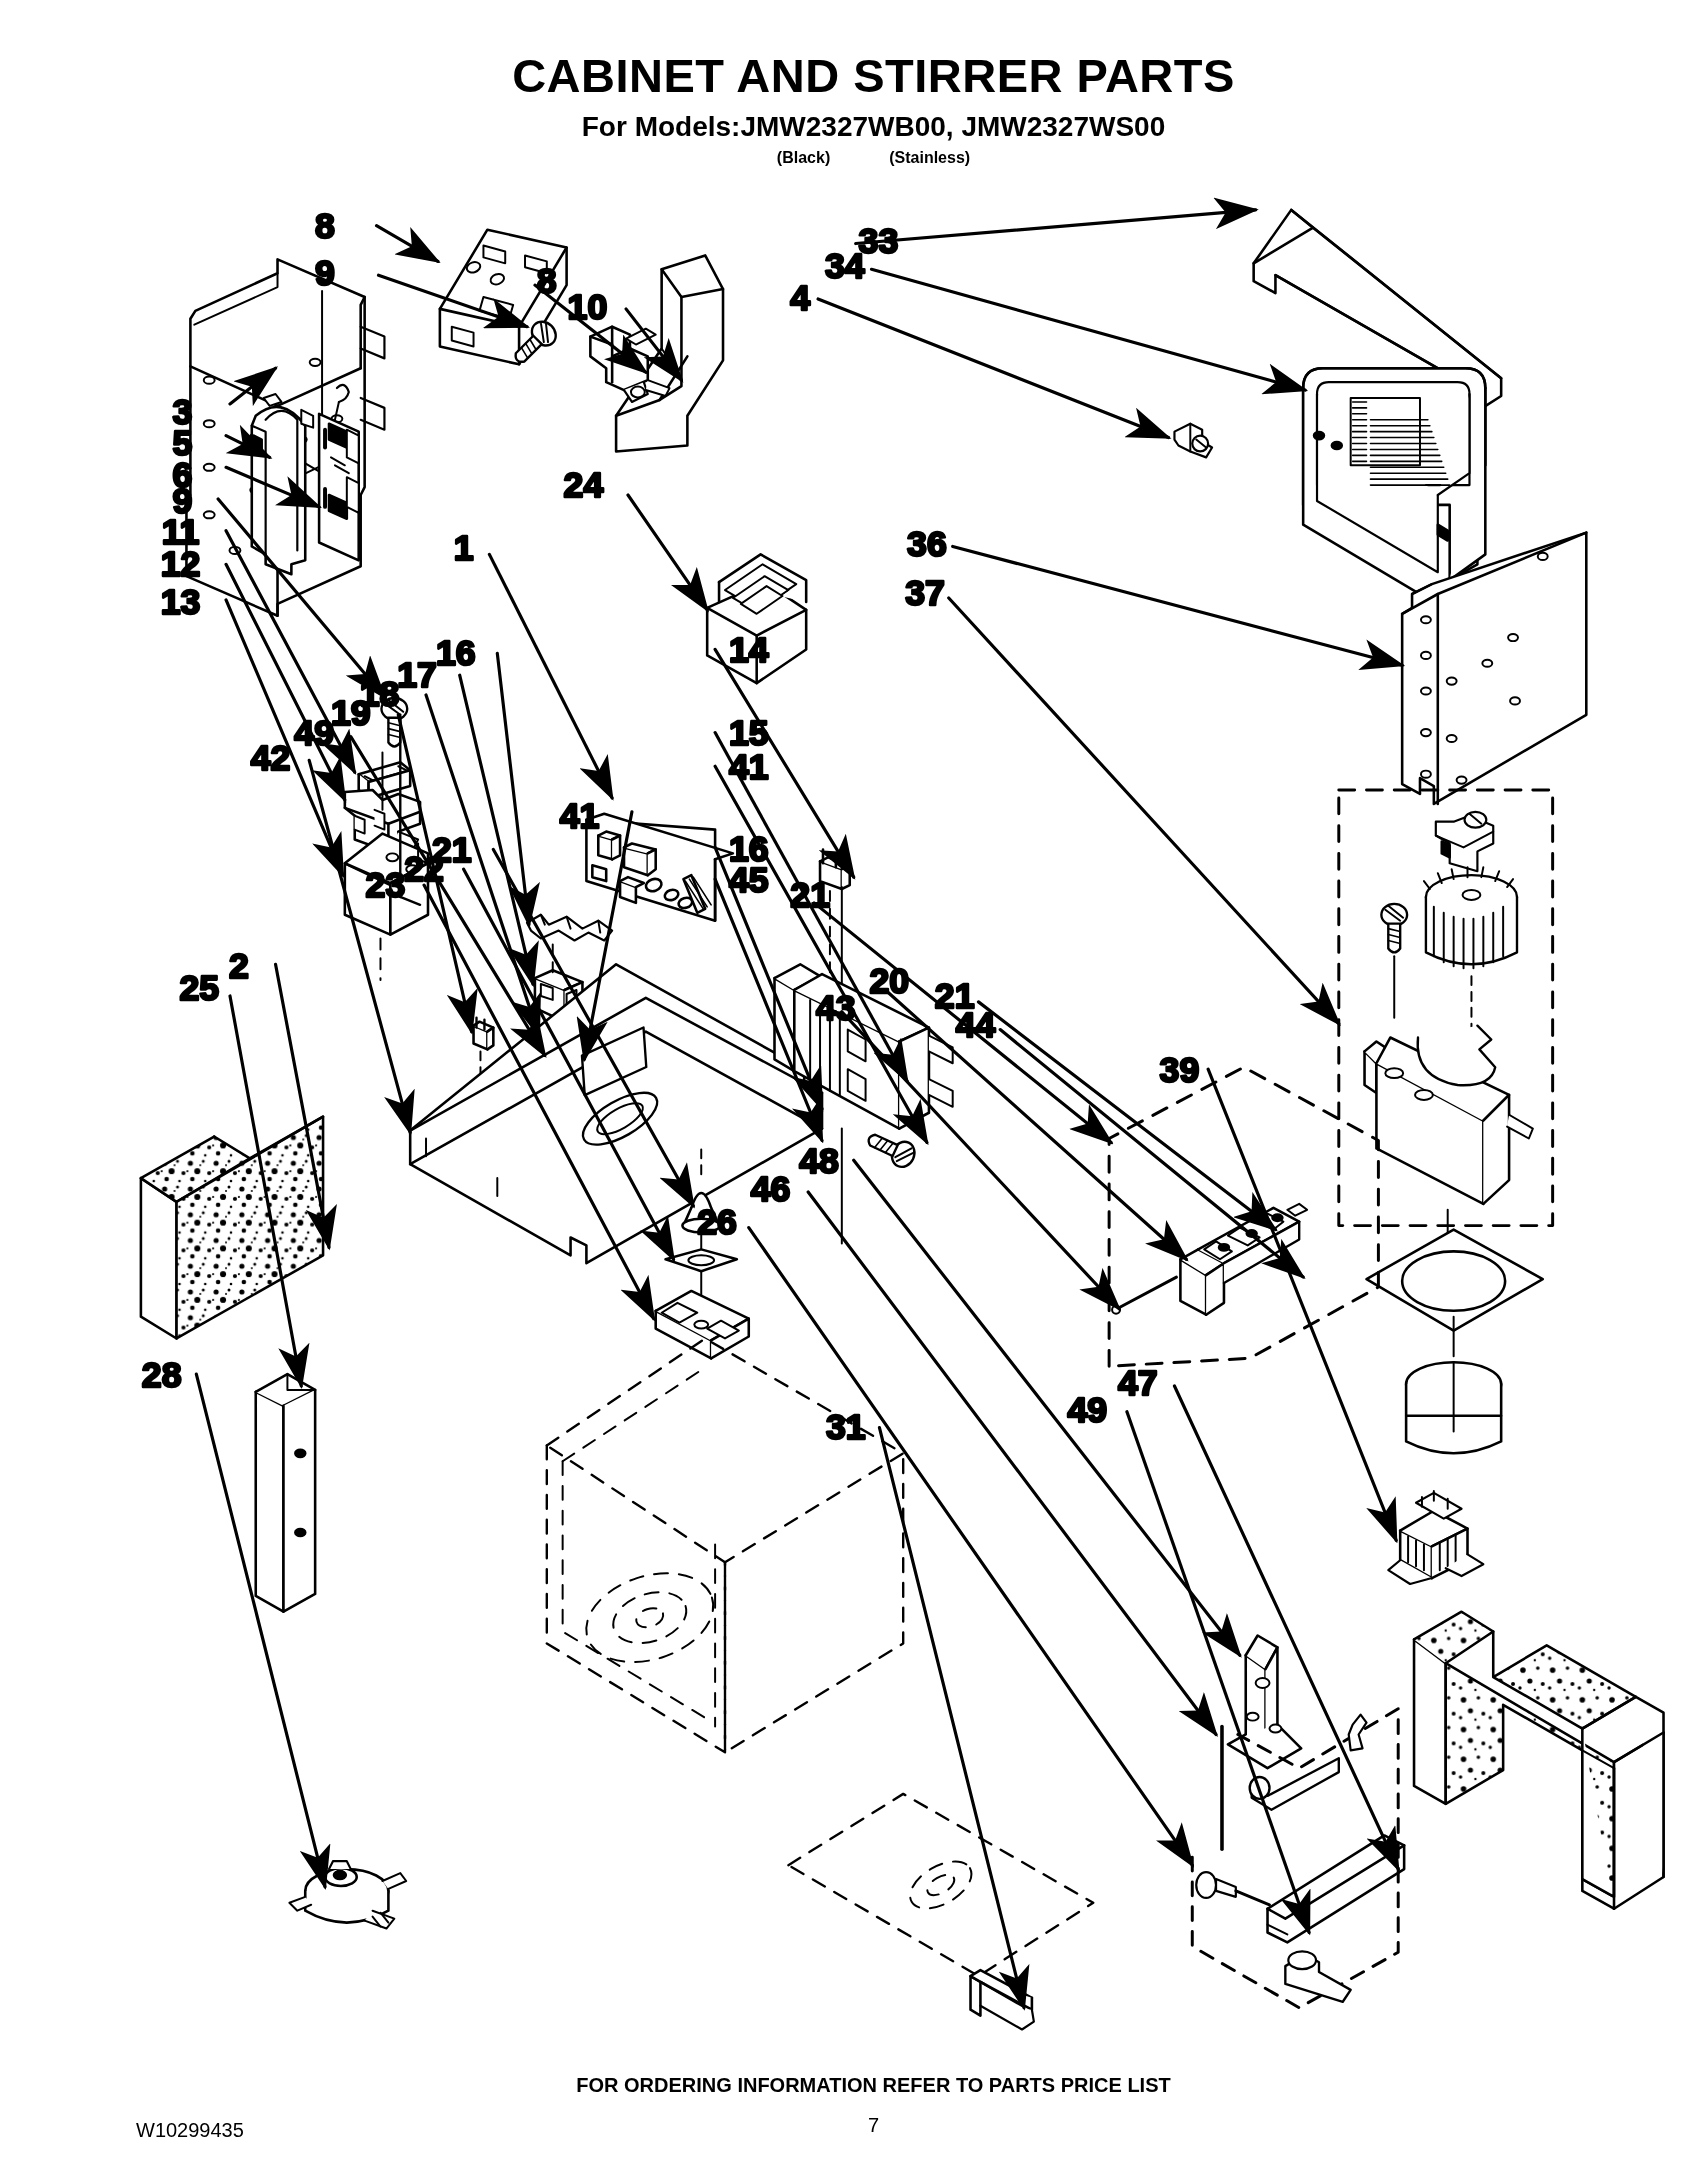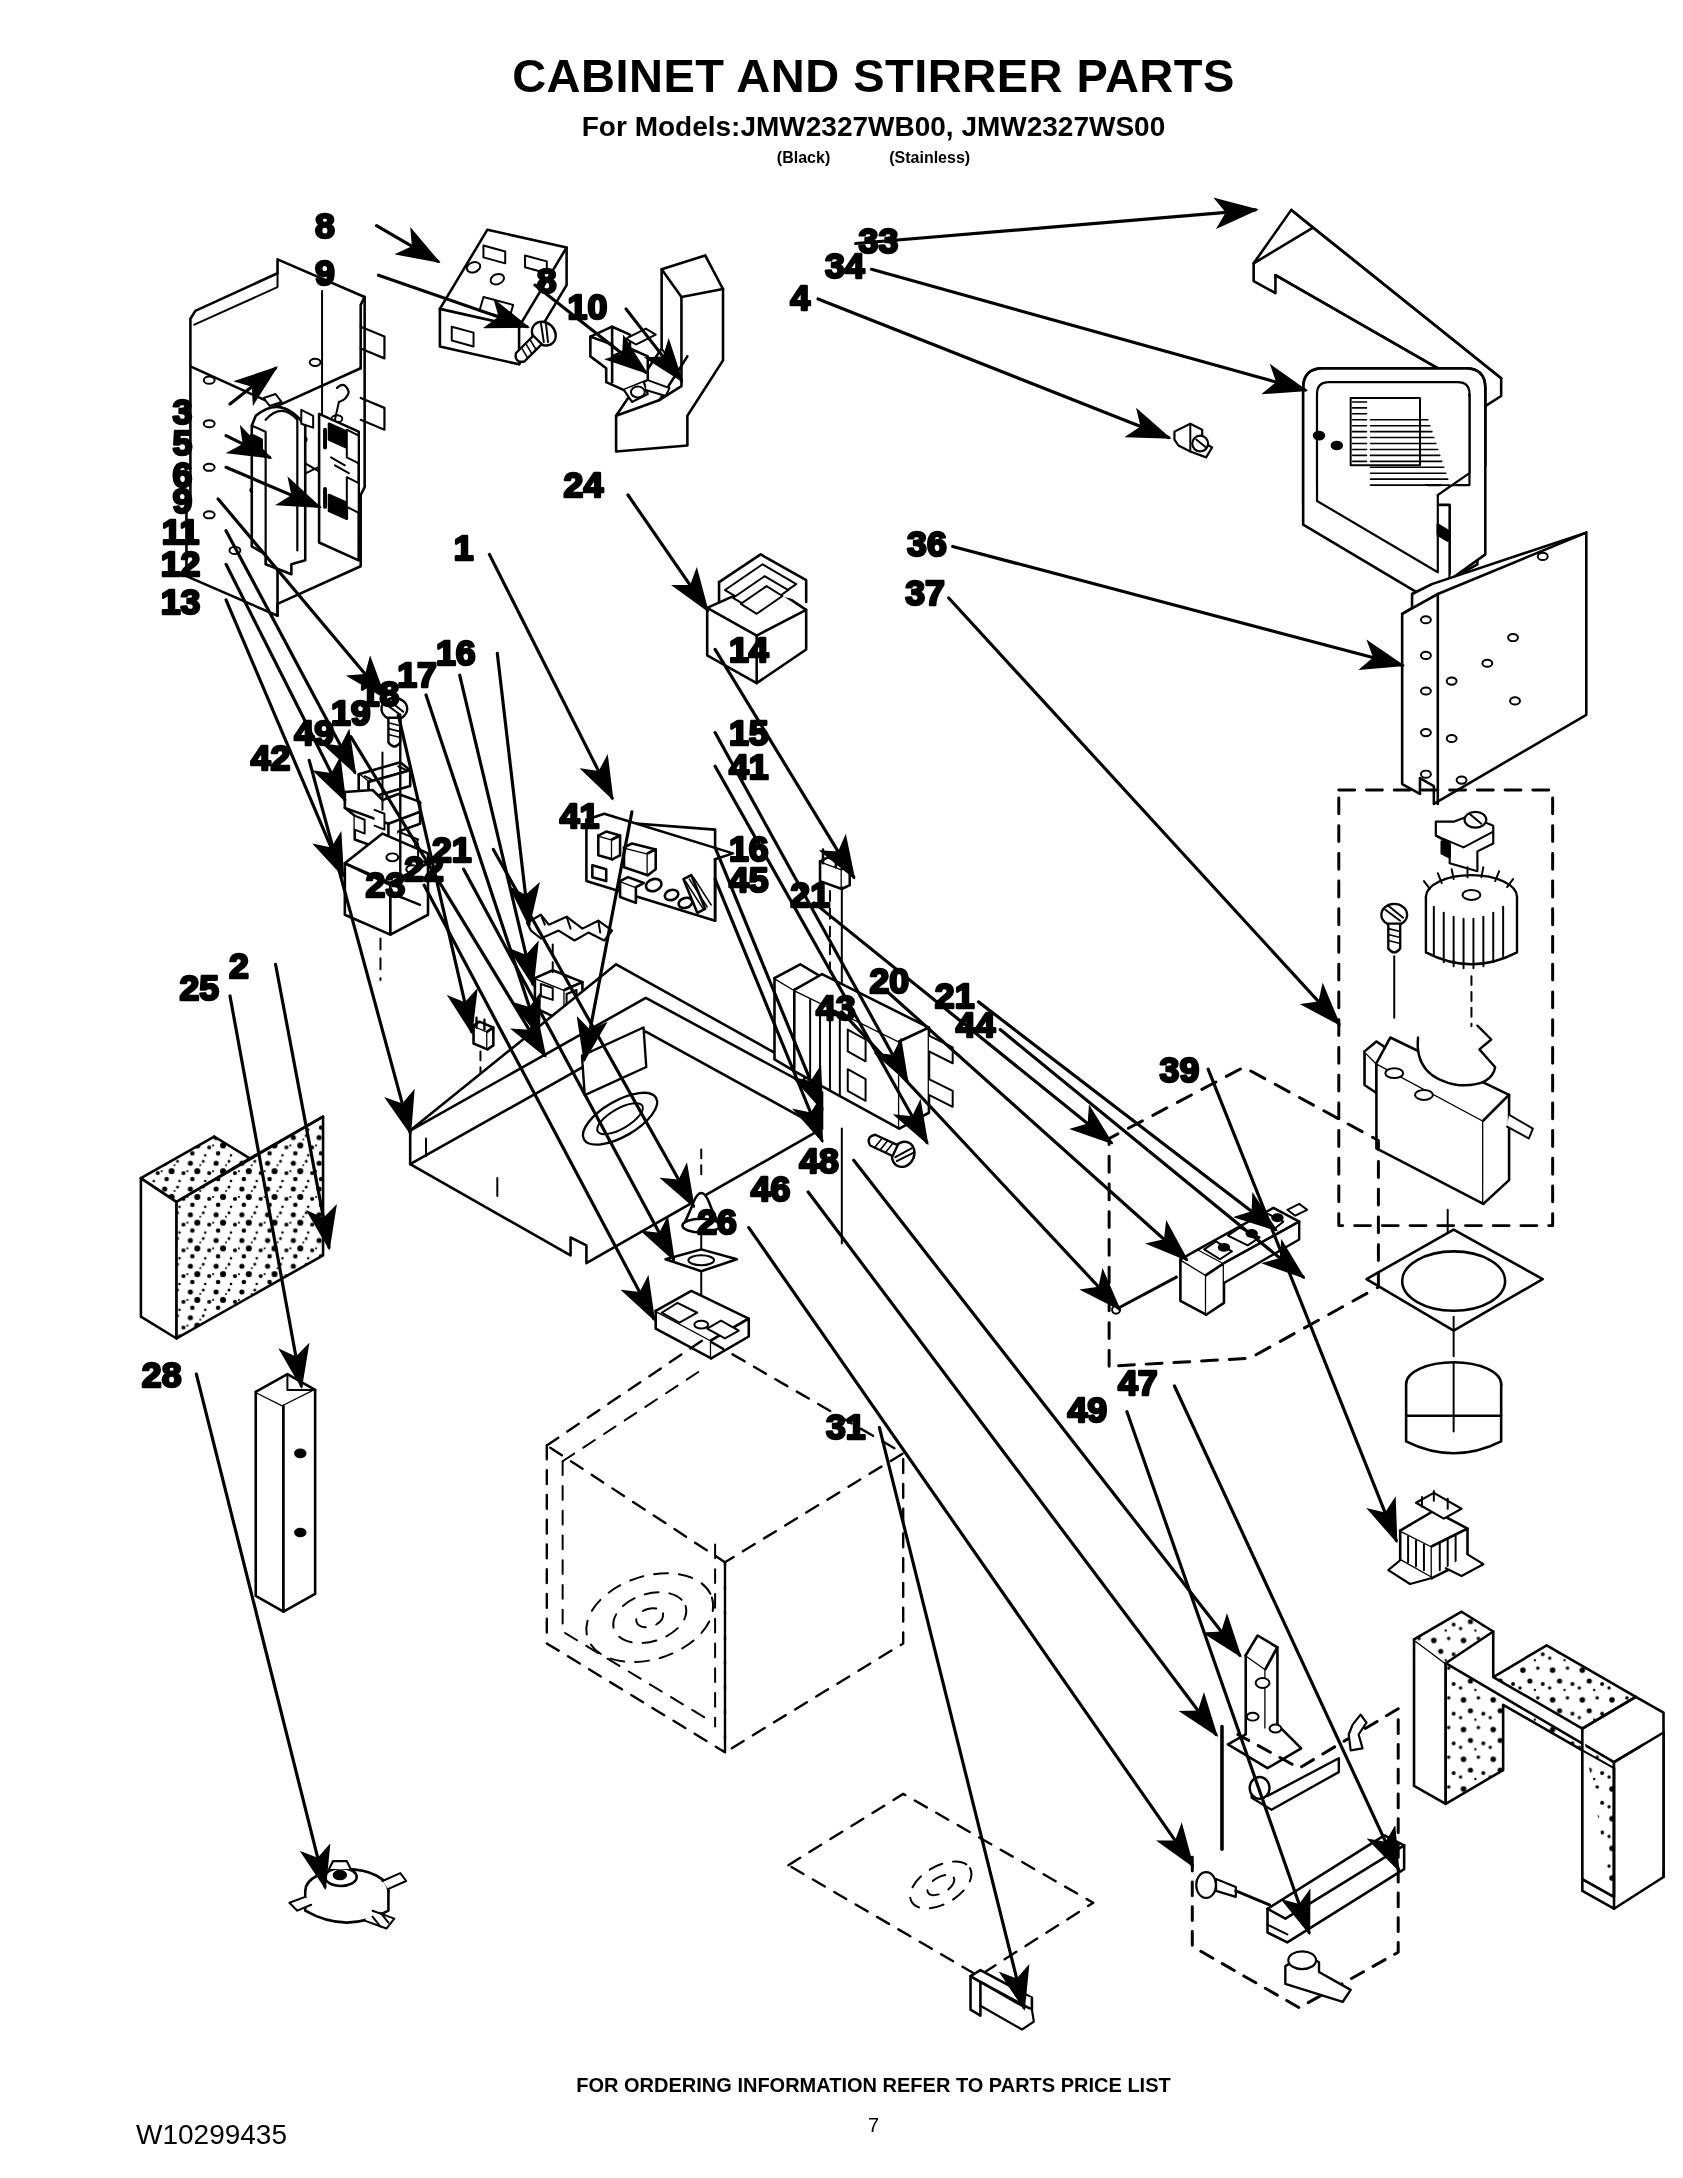--- a/index.html
+++ b/index.html
@@ -6,21 +6,21 @@
   html,body{margin:0;padding:0;background:#ffffff;}
   body{width:1683px;height:2178px;position:relative;font-family:"Liberation Sans",sans-serif;color:#000;overflow:hidden;}
   #sheet{position:absolute;inset:0;width:1683px;height:1930px;margin-left:32px;}
   .hdr{position:absolute;left:0;width:1683px;text-align:center;}
   #title{top:48px;font-size:47px;font-weight:bold;letter-spacing:0.5px;}
   #models{top:111px;font-size:28px;font-weight:bold;}
   #fin-row{top:149px;font-size:16px;font-weight:bold;}
   #fin-row .sp1{display:inline-block;width:59px;}
   #ordering{top:2074px;font-size:20px;font-weight:bold;text-align:center;}
   #pageno{top:2114px;font-size:20px;}
-  #partno{position:absolute;left:104px;top:2119px;font-size:28px;}
+  #partno{position:absolute;left:104px;top:2119px;font-size:20px;}
   svg{position:absolute;left:0;top:0;}
   text.cn{font-family:"Liberation Sans",sans-serif;font-weight:bold;font-size:36px;fill:#000;}
 </style>
 </head>
 <body>
 
 <div id="sheet">
 
   <div class="hdr" id="title">CABINET AND STIRRER PARTS</div>
   <div class="hdr" id="models">For Models:JMW2327WB00, JMW2327WS00</div>

